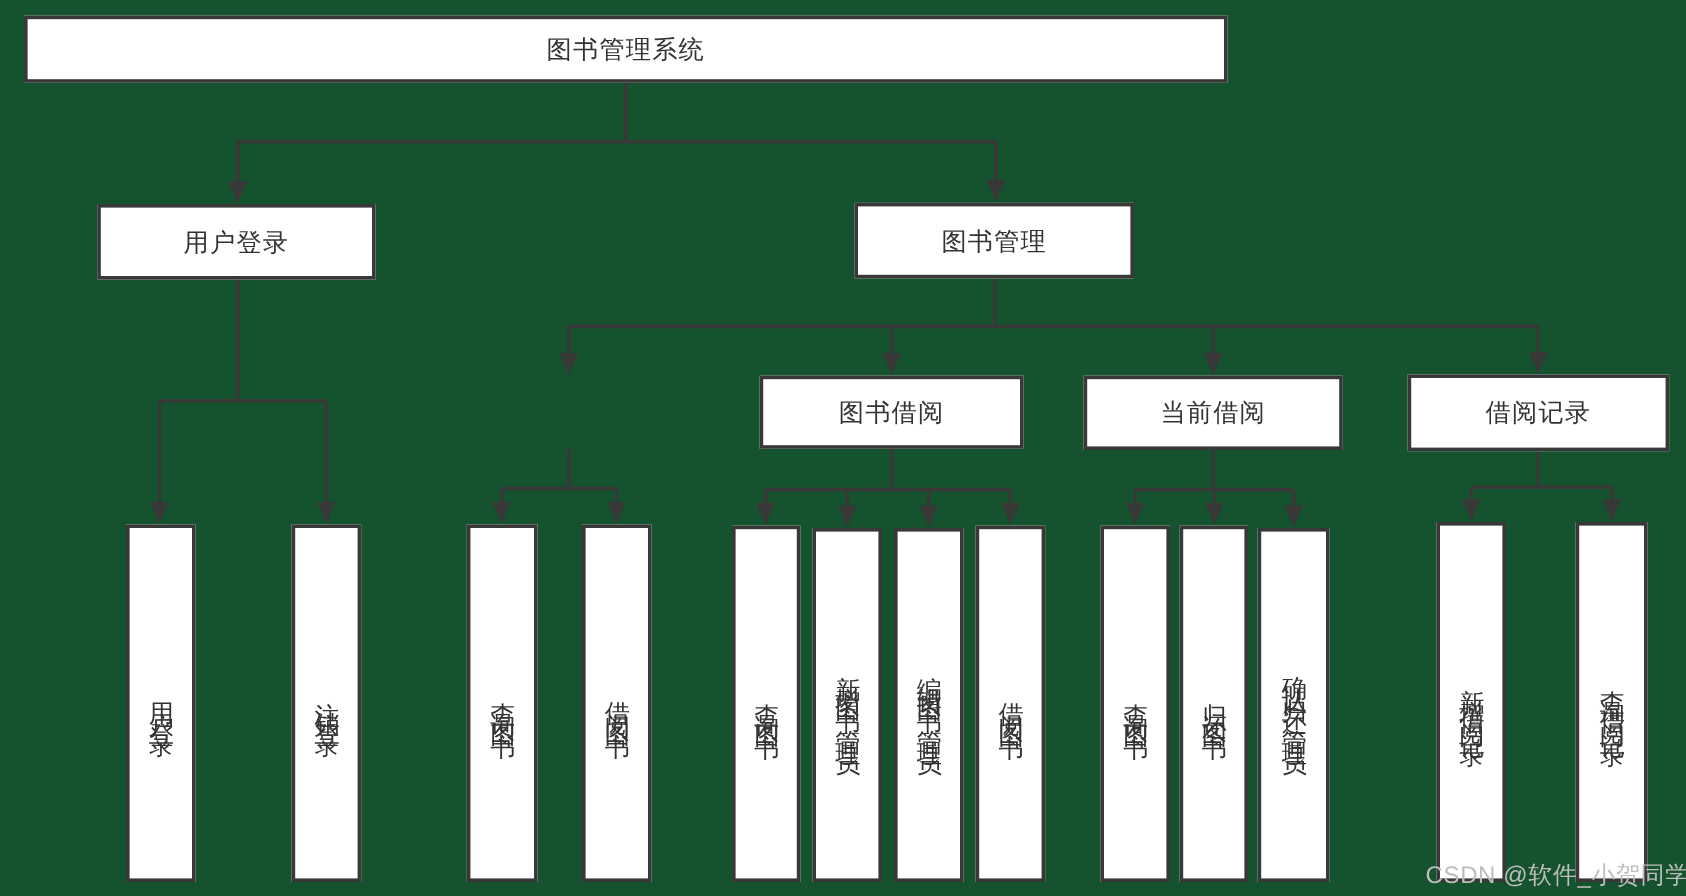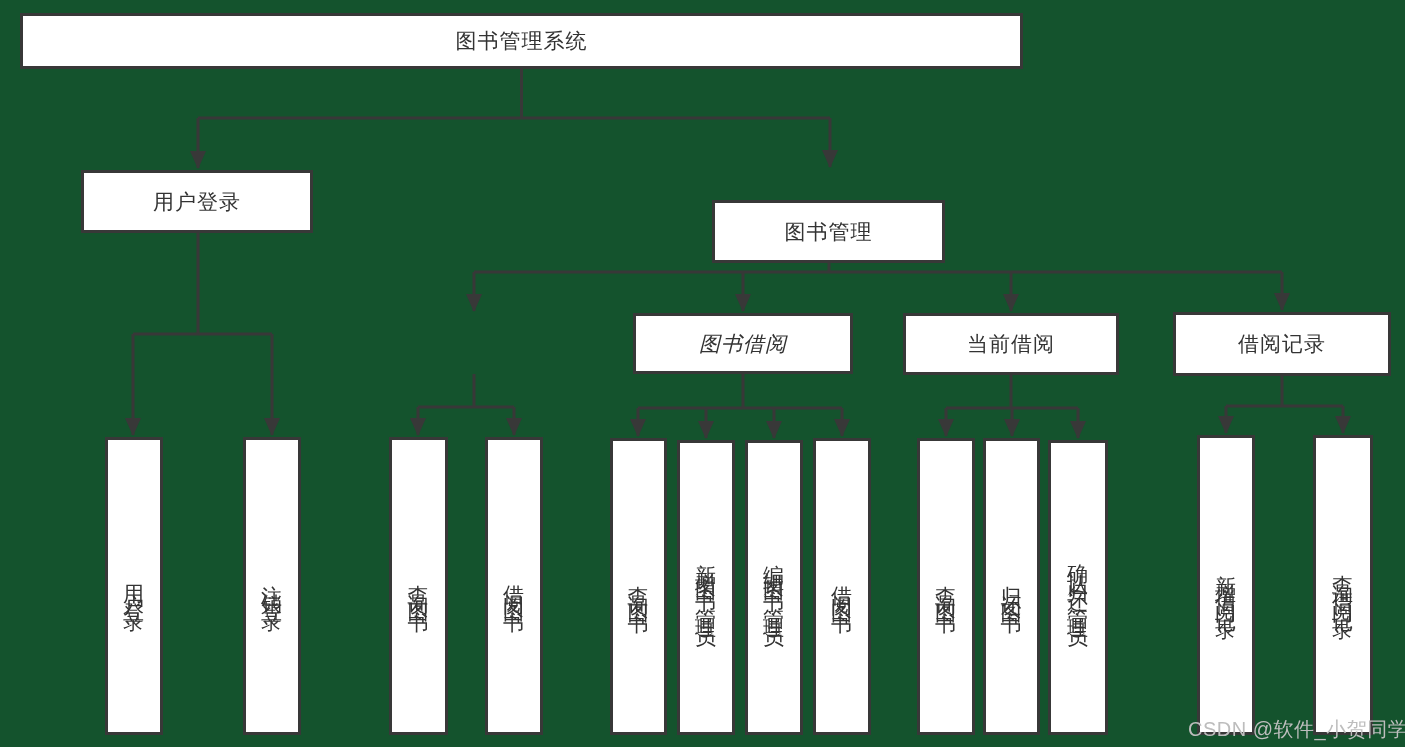--- a/index.html
+++ b/index.html
@@ -74,23 +74,23 @@
         <path d="M1282,376 V406 M1226,406 H1343"></path>
         <line x1="1226" y1="406" x2="1226" y2="433" marker-end="url(#arw)"></line>
         <line x1="1343" y1="406" x2="1343" y2="433" marker-end="url(#arw)"></line>
       </g>
     </g>
   </svg>
 
   <div class="node h" style="left:20px;top:13px;width:1003px;height:56px;">图书管理系统</div>
 
   <div class="node h" style="left:81px;top:170px;width:232px;height:63px;">用户登录</div>
-  <div class="node h" style="left:712px;top:169px;width:233px;height:63px;margin-top:31px;">图书管理</div>
+  <div class="node h" style="left:712px;top:169px;width:233px;height:63px;">图书管理</div>
 
-  <div class="node h" style="left:633px;top:313px;width:220px;height:61px;font-style:italic;">图书借阅</div>
+  <div class="node h" style="left:633px;top:313px;width:220px;height:61px;">图书借阅</div>
   <div class="node h" style="left:903px;top:313px;width:216px;height:62px;">当前借阅</div>
   <div class="node h" style="left:1173px;top:312px;width:218px;height:64px;">借阅记录</div>
 
   <div class="node v" style="left:105px;top:437px;width:58px;height:298px;">
     <span class="vtext">用户登录</span>
   </div>
   <div class="node v" style="left:243px;top:437px;width:58px;height:298px;">
     <span class="vtext">注销登录</span>
   </div>
 

